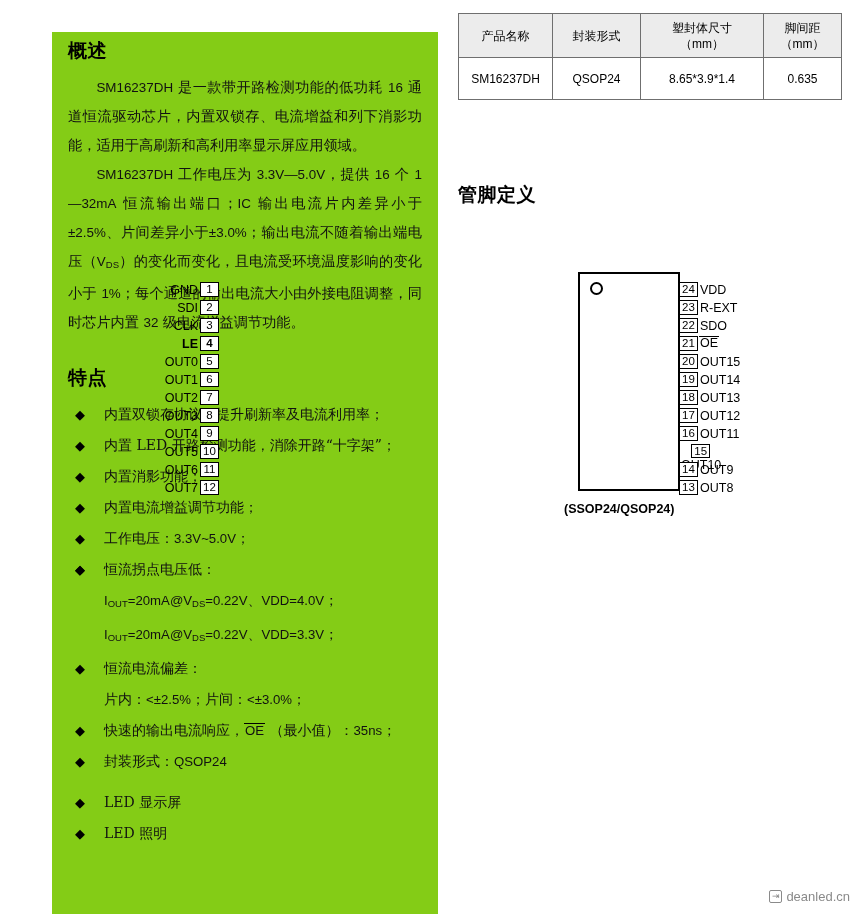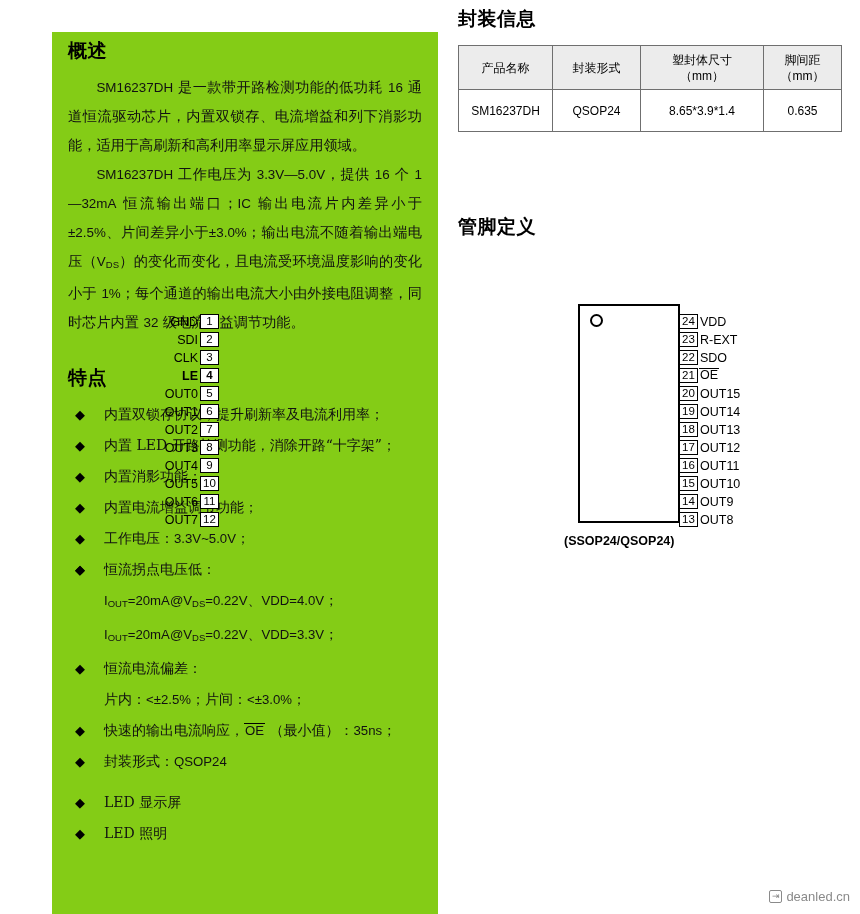--- a/index.html
+++ b/index.html
@@ -280,21 +280,20 @@
           <span class="dia">◆</span>
           <span>LED 照明</span>
         </li>
       </ul>
 
     </div>
   </div>
 
   <div id="right-col">
 
-    <h2 class="sec-title" style="padding-top:6px;">封装信息</h2>
 
     <table class="pkg">
       <thead>
         <tr>
           <th style="width:94px;">产品名称</th>
           <th style="width:88px;">封装形式</th>
           <th style="width:123px;">
             <div>塑封体尺寸</div>
             <div>（mm）</div>
           </th>
@@ -399,21 +398,21 @@
           <span class="plabel">OUT13</span>
         </div>
       <div class="pinrow right" style="top:174px;">
           <span class="pnum">17</span>
           <span class="plabel">OUT12</span>
         </div>
       <div class="pinrow right" style="top:192px;">
           <span class="pnum">16</span>
           <span class="plabel">OUT11</span>
         </div>
-      <div class="pinrow right" style="top:210px;">
+      <div class="pinrow right" style="top:210px;flex-direction:column;">
           <span class="pnum">15</span>
           <span class="plabel">OUT10</span>
         </div>
       <div class="pinrow right" style="top:228px;">
           <span class="pnum">14</span>
           <span class="plabel">OUT9</span>
         </div>
       <div class="pinrow right" style="top:246px;">
           <span class="pnum">13</span>
           <span class="plabel">OUT8</span>

